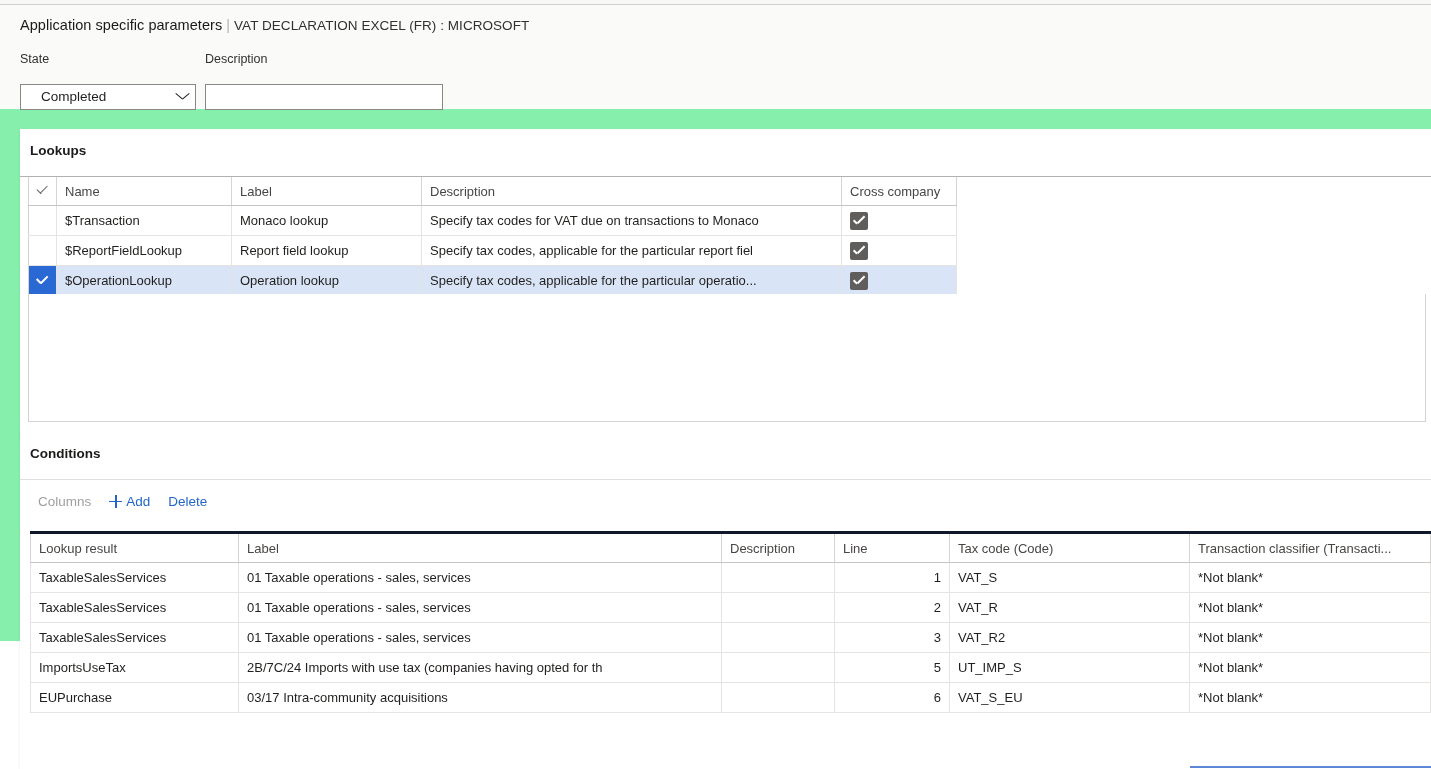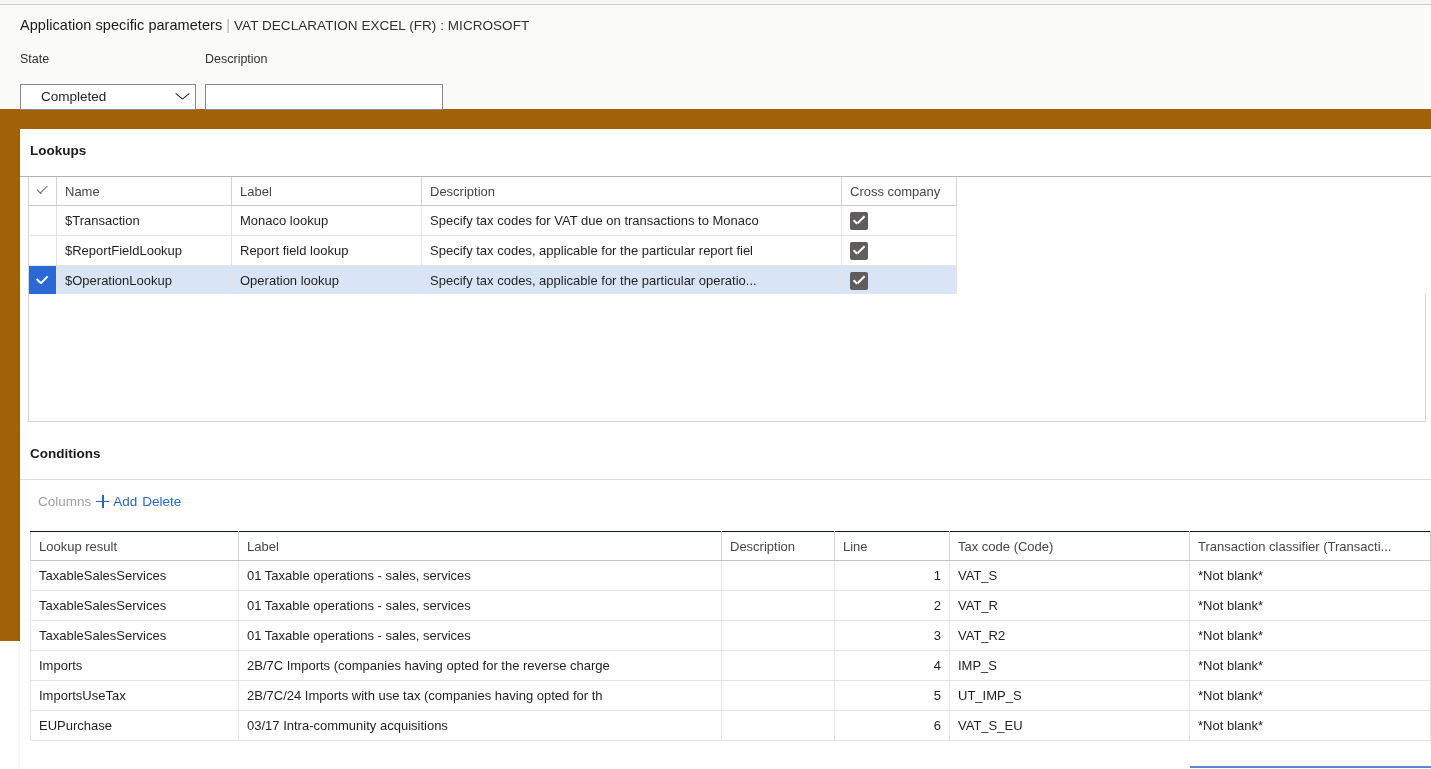--- a/index.html
+++ b/index.html
@@ -12,21 +12,21 @@
     background: #ffffff;
     font-family: "Liberation Sans", sans-serif;
     font-size: 13px;
     color: #161616;
     overflow: hidden;
   }
   .page {
     position: relative;
     width: 1431px;
     height: 641px;
-    background: #a16207;
+    background: #86efac;
   }
   
   .top-strip {
     position: absolute;
     left: 0; top: 0;
     width: 1431px; height: 4px;
     background: #f7f7f5;
     border-bottom: 1px solid #d2d0ce;
   }
   
@@ -236,21 +236,21 @@
     border: 1px solid #d6d4d2;
     border-top: none;
   }
 
   
   .toolbar {
     position: absolute;
     left: 18px; top: 62px;
     display: flex;
     align-items: center;
-    gap: 5px;
+    gap: 18px;
     font-size: 13.5px;
   }
   .tb-static {
     color: #a19f9d;
   }
   .tb-link {
     color: #2266cc;
     cursor: pointer;
     display: flex;
     align-items: center;
@@ -265,21 +265,21 @@
     content: "";
     position: absolute;
     background: #2266cc;
   }
   .plus::before { left: 0; top: 6px; width: 13px; height: 1.4px; }
   .plus::after  { left: 6px; top: 0; width: 1.4px; height: 13px; }
 
   #conditions-grid {
     left: 10px; top: 99px;
   }
-  #conditions-grid th { border-top: 1px solid #0f172a; border-left: 1px solid #d6d4d2; }
+  #conditions-grid th { border-top: 3px solid #0f172a; border-left: 1px solid #d6d4d2; }
   #conditions-grid td { border-left: 1px solid #e6e4e2; }
 
   .bottom-focus {
     position: absolute;
     left: 1190px; top: 766px;
     width: 241px; height: 2px;
     background: #5b87d6;
   }
 </style>
 </head>
@@ -421,28 +421,20 @@
         </tr>
         <tr>
           <td>TaxableSalesServices</td>
           <td>01 Taxable operations - sales, services</td>
           <td></td>
           <td class="num">3</td>
           <td>VAT_R2</td>
           <td>*Not blank*</td>
         </tr>
         <tr>
-          <td>Imports</td>
-          <td>2B/7C Imports (companies having opted for the reverse charge</td>
-          <td></td>
-          <td class="num">4</td>
-          <td>IMP_S</td>
-          <td>*Not blank*</td>
-        </tr>
-        <tr>
           <td>ImportsUseTax</td>
           <td>2B/7C/24 Imports with use tax (companies having opted for th</td>
           <td></td>
           <td class="num">5</td>
           <td>UT_IMP_S</td>
           <td>*Not blank*</td>
         </tr>
         <tr>
           <td>EUPurchase</td>
           <td>03/17 Intra-community acquisitions</td>

